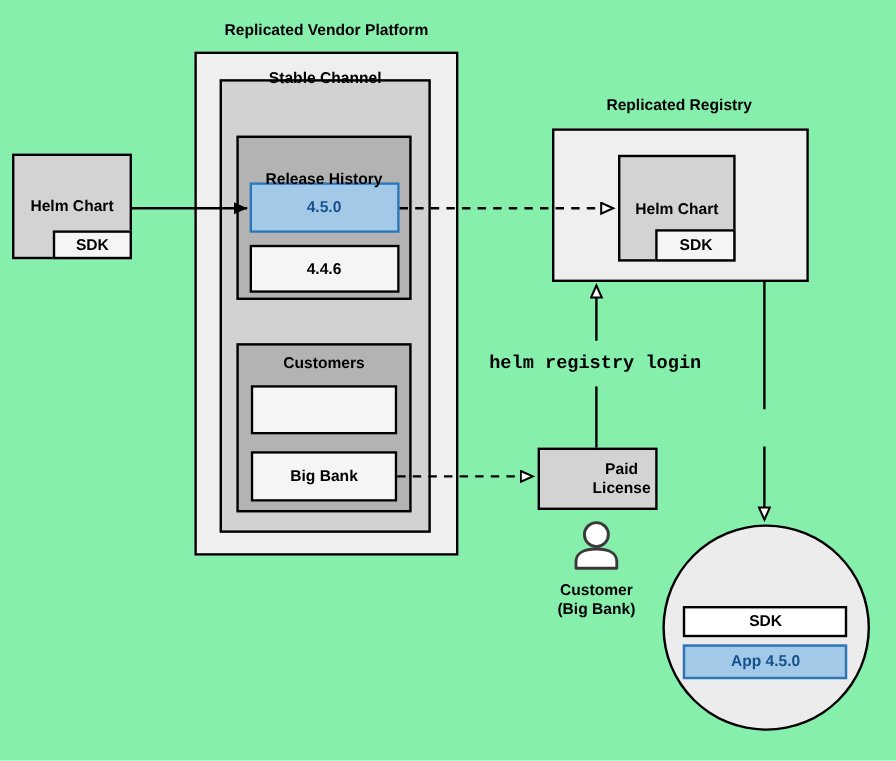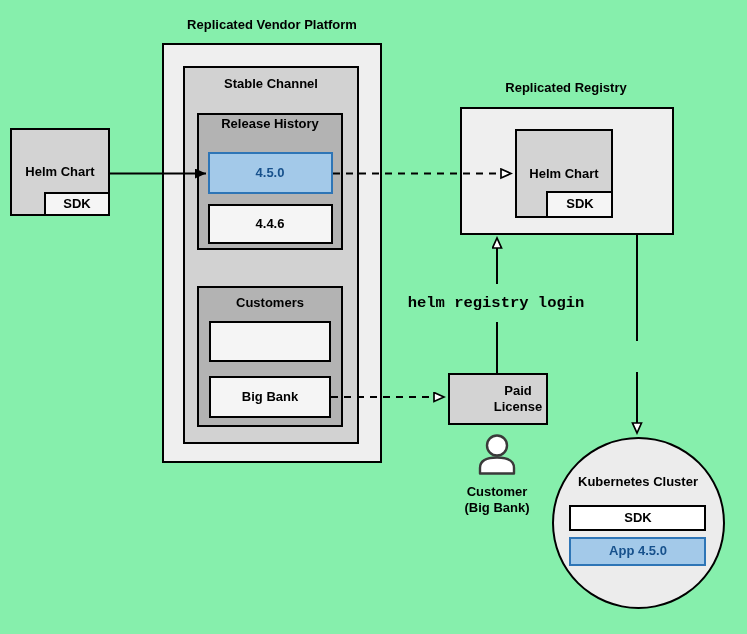--- a/index.html
+++ b/index.html
@@ -41,42 +41,41 @@
   <div class="box" style="left:515px;top:129px;width:98px;height:89px;background:#d3d3d3;"></div>
   <div class="box" style="left:546px;top:191px;width:67px;height:27px;background:#f5f5f5;"></div>
 
   <div class="box" style="left:448px;top:373px;width:100px;height:52px;background:#d3d3d3;"></div>
 
   <div class="box" style="left:552px;top:437px;width:173px;height:172px;background:#ececec;border-radius:50%;"></div>
   <div class="box" style="left:569px;top:505px;width:137px;height:26px;background:#ffffff;"></div>
   <div class="box" style="left:569px;top:537px;width:137px;height:29px;background:#a3c9e9;border:2.5px solid #2e75b6;"></div>
 
   <div class="lbl" style="left:272px;top:25px;white-space:nowrap;">Replicated Vendor Platform</div>
-  <div class="lbl" style="left:271px;top:84px;white-space:nowrap;">Stable Channel</div>
-  <div class="lbl" style="left:270px;top:124px;white-space:nowrap;">Release History</div>
+  <div class="lbl" style="left:271px;top:65px;white-space:nowrap;">Stable Channel</div>
+  <div class="lbl" style="left:270px;top:149px;white-space:nowrap;">Release History</div>
   <div class="lbl blue-text" style="left:270px;top:173px;">4.5.0</div>
   <div class="lbl" style="left:270px;top:224px;">4.4.6</div>
   <div class="lbl" style="left:270px;top:303px;white-space:nowrap;">Customers</div>
   <div class="lbl" style="left:270px;top:397px;white-space:nowrap;">Big Bank</div>
 
   <div class="lbl" style="left:60px;top:172px;white-space:nowrap;">Helm Chart</div>
   <div class="lbl" style="left:77px;top:204px;">SDK</div>
 
   <div class="lbl" style="left:566px;top:88px;white-space:nowrap;">Replicated Registry</div>
   <div class="lbl" style="left:564px;top:174px;white-space:nowrap;">Helm Chart</div>
   <div class="lbl" style="left:580px;top:204px;">SDK</div>
 
   <div class="lbl" style="left:498px;top:399px;margin-left:20px;">Paid
 License</div>
   <div class="lbl mono" style="left:496px;top:303px;">helm registry login</div>
 
   <div class="lbl" style="left:497px;top:500px;">Customer
 (Big Bank)</div>
 
-  <div class="lbl" style="left:638px;top:482px;white-space:nowrap;">Kubernetes Cluster</div>
   <div class="lbl" style="left:638px;top:518px;">SDK</div>
   <div class="lbl blue-text" style="left:638px;top:551px;white-space:nowrap;">App 4.5.0</div>
 
   <svg class="overlay" width="747" height="634" viewBox="0 0 747 634">
     <defs>
       <marker id="arrSolid" markerUnits="userSpaceOnUse" markerWidth="12" markerHeight="11" refX="11" refY="5" orient="auto">
         <path d="M0,0 L11,5 L0,10 Z" fill="#000"></path>
       </marker>
       <marker id="arrOpen" markerUnits="userSpaceOnUse" markerWidth="13" markerHeight="12" refX="11" refY="5.5" orient="auto">
         <path d="M1,1 L11,5.5 L1,10 Z" fill="#fff" stroke="#000" stroke-width="1.7"></path>

